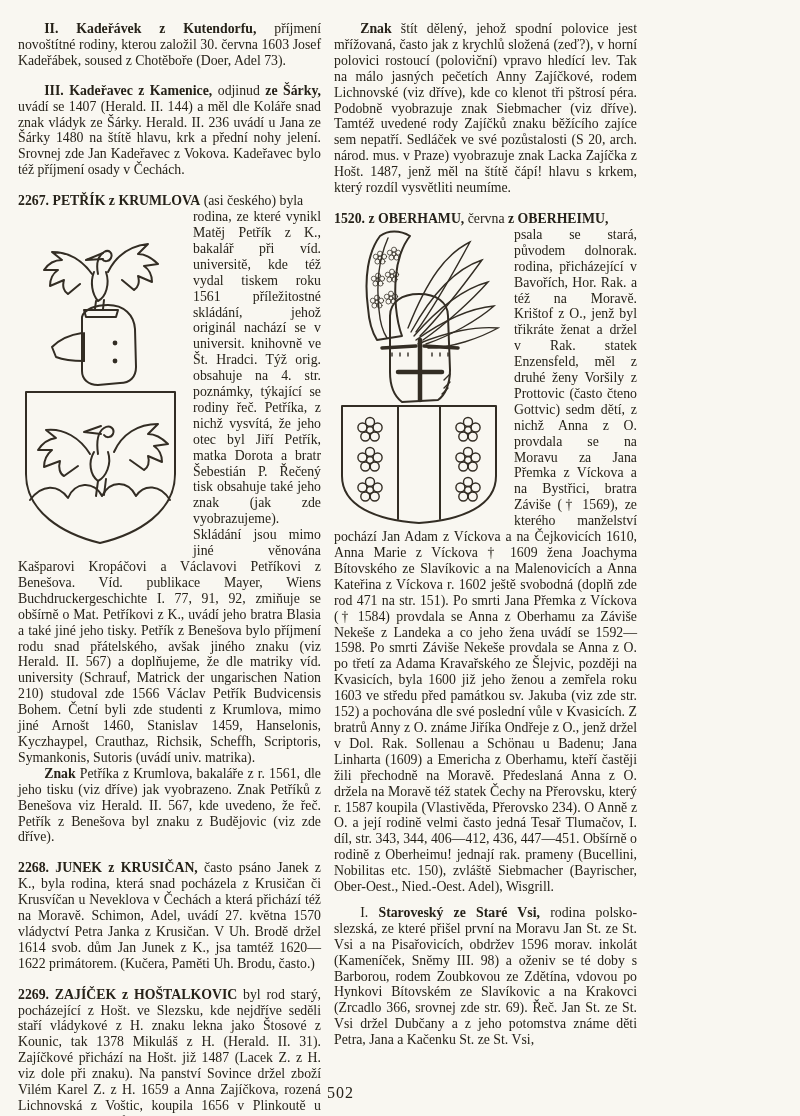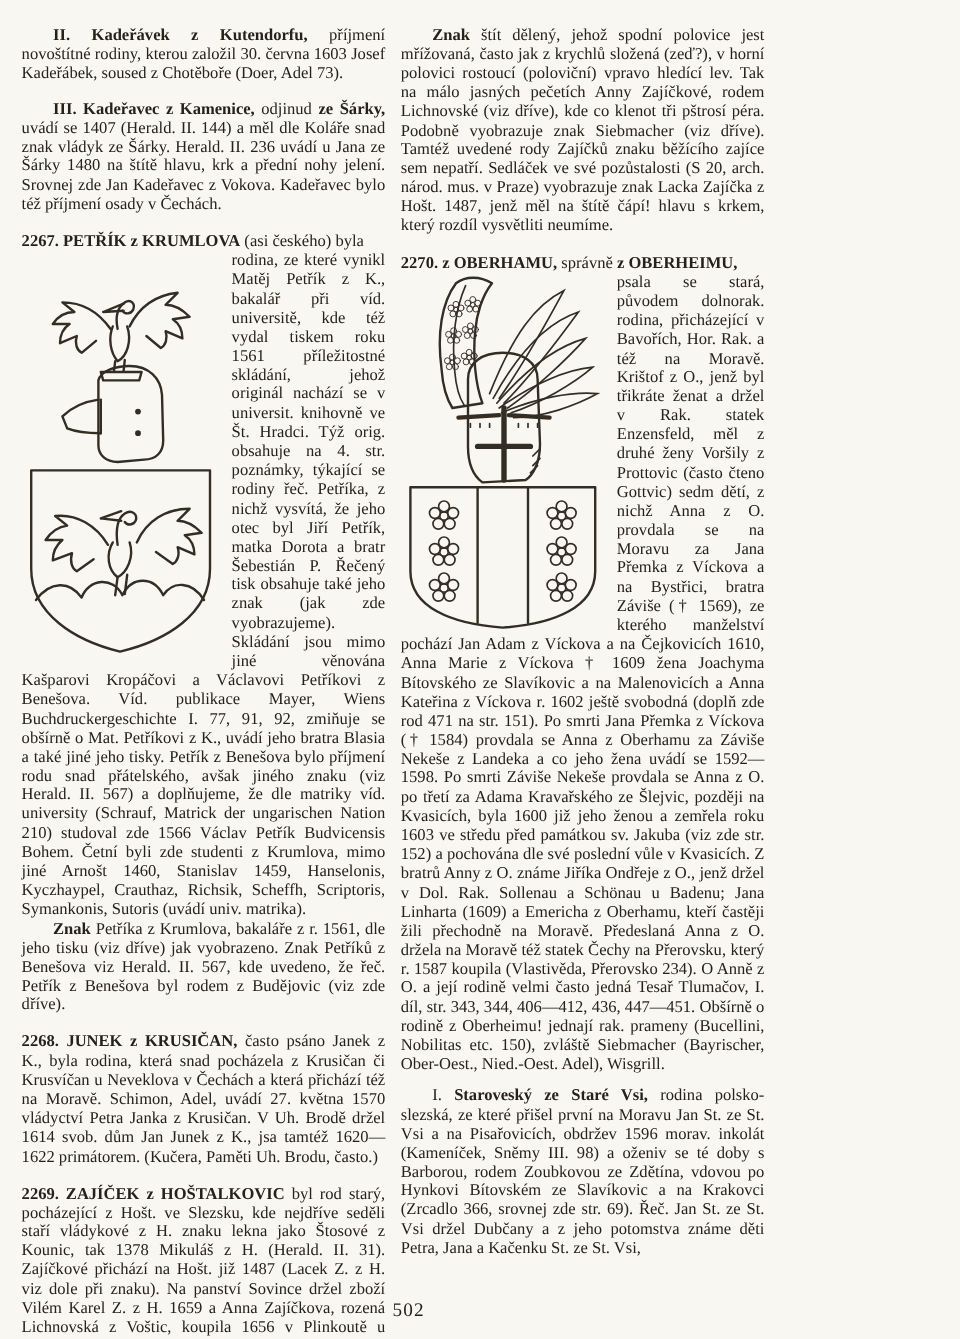--- a/index.html
+++ b/index.html
@@ -86,39 +86,39 @@
               <path d="M96,240 C104,222 120,212 140,212 L130,222 C138,222 144,226 150,232 L136,234 C142,238 144,244 144,250 L130,244 C132,250 130,256 126,258 L112,248"></path>
               <path d="M76,240 C70,250 72,263 80,269 C88,265 94,252 90,240"></path>
               <path d="M80,242 C78,228 80,220 86,216 C92,212 97,217 95,222 C93,226 88,226 86,223"></path>
               <path d="M83,214 L66,220 M83,222 L66,220"></path>
               <path d="M80,269 L78,284 M88,267 L86,283"></path>
             </g>
           </svg>
         </div>
 
         <p class="para">rodina, ze které vynikl Matěj Petřík z K., bakalář při víd. universitě, kde též vydal tiskem roku 1561 příležitostné skládání, jehož originál nachází se v universit. knihovně ve Št. Hradci. Týž orig. obsahuje na 4. str. poznámky, týkající se rodiny řeč. Petříka, z nichž vysvítá, že jeho otec byl Jiří Petřík, matka Dorota a bratr Šebestián P. Řečený tisk obsahuje také jeho znak (jak zde vyobrazujeme). Skládání jsou mimo jiné věnována Kašparovi Kropáčovi a Václavovi Petříkovi z Benešova. Víd. publikace Mayer, Wiens Buchdruckergeschichte I. 77, 91, 92, zmiňuje se obšírně o Mat. Petříkovi z K., uvádí jeho bratra Blasia a také jiné jeho tisky. Petřík z Benešova bylo příjmení rodu snad přátelského, avšak jiného znaku (viz Herald. II. 567) a doplňujeme, že dle matriky víd. university (Schrauf, Matrick der ungarischen Nation 210) studoval zde 1566 Václav Petřík Budvicensis Bohem. Četní byli zde studenti z Krumlova, mimo jiné Arnošt 1460, Stanislav 1459, Hanselonis, Kyczhaypel, Crauthaz, Richsik, Scheffh, Scriptoris, Symankonis, Sutoris (uvádí univ. matrika).</p>
-        <p class="para indent"><span class="bold">Znak</span><span> Petříka z Krumlova, bakaláře z r. 1561, dle jeho tisku (viz dříve) jak vyobrazeno. Znak Petříků z Benešova viz Herald. II. 567, kde uvedeno, že řeč. Petřík z Benešova byl rodem z Budějovic (viz zde dříve).</span></p>
+        <p class="para indent"><span class="bold">Znak</span><span> Petříka z Krumlova, bakaláře z r. 1561, dle jeho tisku (viz dříve) jak vyobrazeno. Znak Petříků z Benešova viz Herald. II. 567, kde uvedeno, že řeč. Petřík z Benešova byl znaku z Budějovic (viz zde dříve).</span></p>
       </div>
 
       <div class="entry">
         <p class="para"><span class="bold">2268. JUNEK z KRUSIČAN,</span><span> často psáno Janek z K., byla rodina, která snad pocházela z Krusičan či Krusvíčan u Neveklova v Čechách a která přichází též na Moravě. Schimon, Adel, uvádí 27. května 1570 vládyctví Petra Janka z Krusičan. V Uh. Brodě držel 1614 svob. dům Jan Junek z K., jsa tamtéž 1620—1622 primátorem. (Kučera, Paměti Uh. Brodu, často.)</span></p>
       </div>
 
       <div class="entry">
         <p class="para"><span class="bold">2269. ZAJÍČEK z HOŠTALKOVIC</span><span> byl rod starý, pocházející z Hošt. ve Slezsku, kde nejdříve seděli staří vládykové z H. znaku lekna jako Štosové z Kounic, tak 1378 Mikuláš z H. (Herald. II. 31). Zajíčkové přichází na Hošt. již 1487 (Lacek Z. z H. viz dole při znaku). Na panství Sovince držel zboží Vilém Karel Z. z H. 1659 a Anna Zajíčkova, rozená Lichnovská z Voštic, koupila 1656 v Plinkoutě u Sovince svob. dvůr, který 1659 prodala řádu něm. rytířů. (četná akta a pečeti Z. z H. v arch. řádu něm. ryt. ve Vídni, obec Plinkouty, tamtéž prodejní smlouva řeč. svob. dvora). Rod uvádí Siebmacher, Mähr. Adel 283, Siebmacher, Adel Oest.-Schles. 143.</span></p>
       </div>
 
     </div>
 
     <div class="col">
 
       <p class="para indent"><span class="bold">Znak</span><span> štít dělený, jehož spodní polovice jest mřížovaná, často jak z krychlů složená (zeď?), v horní polovici rostoucí (poloviční) vpravo hledící lev. Tak na málo jasných pečetích Anny Zajíčkové, rodem Lichnovské (viz dříve), kde co klenot tři pštrosí péra. Podobně vyobrazuje znak Siebmacher (viz dříve). Tamtéž uvedené rody Zajíčků znaku běžícího zajíce sem nepatří. Sedláček ve své pozůstalosti (S 20, arch. národ. mus. v Praze) vyobrazuje znak Lacka Zajíčka z Hošt. 1487, jenž měl na štítě čápí! hlavu s krkem, který rozdíl vysvětliti neumíme.</span></p>
 
       <div class="entry">
-        <p class="para"><span class="bold">2270. z OBERHAMU,</span><span> správně </span><span class="bold">z OBERHEIMU,</span></p>
+        <p class="para"><span class="bold">1520. z OBERHAMU,</span><span> června </span><span class="bold">z OBERHEIMU,</span></p>
 
         <div class="coa">
           <svg width="170" height="295" viewBox="0 0 170 295" role="img" aria-label="coat-of-arms-flower-pales-great-helm-wing-crest">
             <defs>
               <g id="flower" class="ink-thin">
                 <circle r="3.5"></circle>
                 <circle cx="0" cy="-8" r="4.5"></circle>
                 <circle cx="7.6" cy="-2.5" r="4.5"></circle>
                 <circle cx="4.7" cy="6.5" r="4.5"></circle>
                 <circle cx="-4.7" cy="6.5" r="4.5"></circle>

